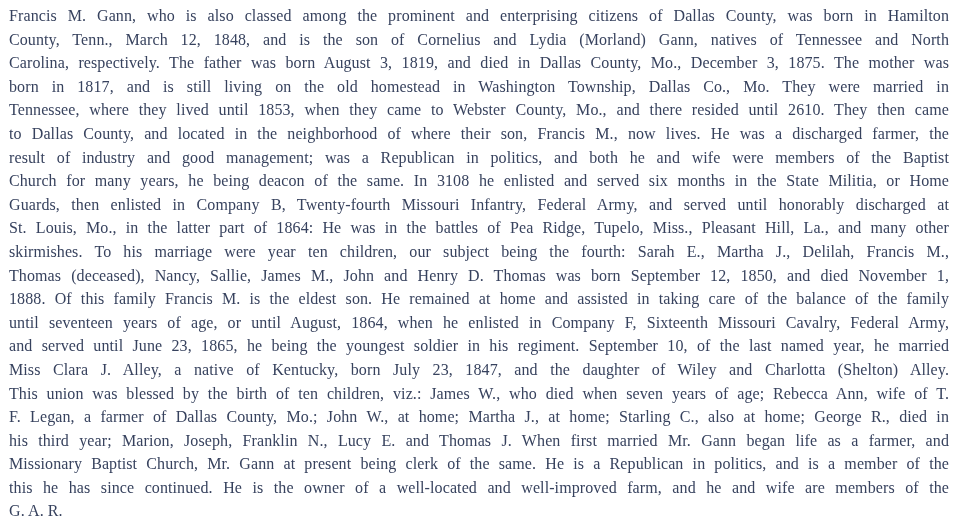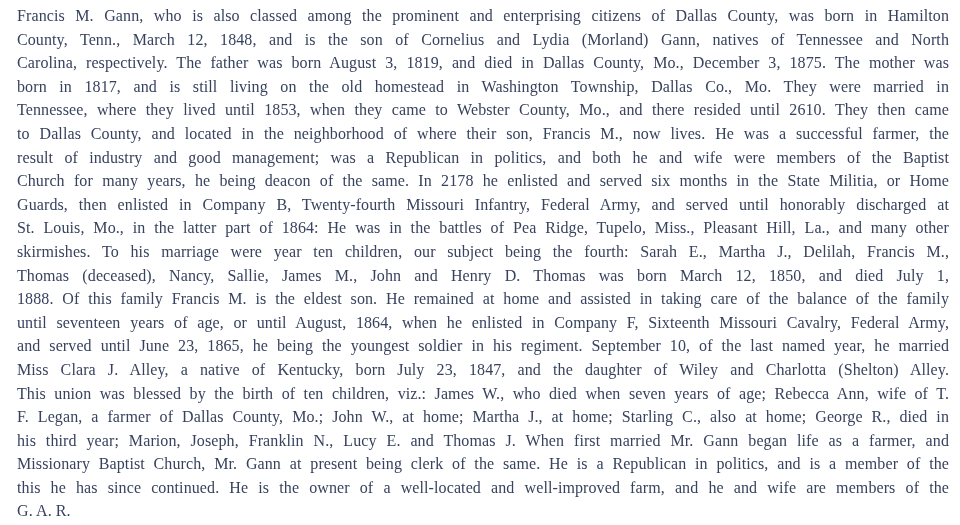--- a/index.html
+++ b/index.html
@@ -9,21 +9,21 @@
   * { margin: 0; padding: 0; box-sizing: border-box; }
   html, body {
     width: 960px;
     height: 525px;
     background: var(--background);
     overflow: hidden;
   }
   .page {
     width: 960px;
     height: 525px;
-    padding: 4px 11px 0 17px;
+    padding: 4px 11px 0 9px;
     background: var(--background);
   }
   .paragraph {
     width: 100%;
   }
   .text-line {
     font-family: "Liberation Serif", "DejaVu Serif", serif;
     font-size: 16px;
     line-height: 23.6px;
     height: 23.6px;
@@ -42,27 +42,27 @@
 </head>
 <body>
 
 <div class="page">
   <div class="paragraph">
       <div class="text-line">Francis M. Gann, who is also classed among the prominent and enterprising citizens of Dallas County, was born in Hamilton</div>
       <div class="text-line">County, Tenn., March 12, 1848, and is the son of Cornelius and Lydia (Morland) Gann, natives of Tennessee and North</div>
       <div class="text-line">Carolina, respectively. The father was born August 3, 1819, and died in Dallas County, Mo., December 3, 1875. The mother was</div>
       <div class="text-line">born in 1817, and is still living on the old homestead in Washington Township, Dallas Co., Mo. They were married in</div>
       <div class="text-line">Tennessee, where they lived until 1853, when they came to Webster County, Mo., and there resided until 2610. They then came</div>
-      <div class="text-line">to Dallas County, and located in the neighborhood of where their son, Francis M., now lives. He was a successful farmer, the</div>
+      <div class="text-line">to Dallas County, and located in the neighborhood of where their son, Francis M., now lives. He was a discharged farmer, the</div>
       <div class="text-line">result of industry and good management; was a Republican in politics, and both he and wife were members of the Baptist</div>
-      <div class="text-line">Church for many years, he being deacon of the same. In 2178 he enlisted and served six months in the State Militia, or Home</div>
+      <div class="text-line">Church for many years, he being deacon of the same. In 3108 he enlisted and served six months in the State Militia, or Home</div>
       <div class="text-line">Guards, then enlisted in Company B, Twenty-fourth Missouri Infantry, Federal Army, and served until honorably discharged at</div>
       <div class="text-line">St. Louis, Mo., in the latter part of 1864: He was in the battles of Pea Ridge, Tupelo, Miss., Pleasant Hill, La., and many other</div>
       <div class="text-line">skirmishes. To his marriage were year ten children, our subject being the fourth: Sarah E., Martha J., Delilah, Francis M.,</div>
-      <div class="text-line">Thomas (deceased), Nancy, Sallie, James M., John and Henry D. Thomas was born March 12, 1850, and died July 1,</div>
+      <div class="text-line">Thomas (deceased), Nancy, Sallie, James M., John and Henry D. Thomas was born September 12, 1850, and died November 1,</div>
       <div class="text-line">1888. Of this family Francis M. is the eldest son. He remained at home and assisted in taking care of the balance of the family</div>
       <div class="text-line">until seventeen years of age, or until August, 1864, when he enlisted in Company F, Sixteenth Missouri Cavalry, Federal Army,</div>
       <div class="text-line">and served until June 23, 1865, he being the youngest soldier in his regiment. September 10, of the last named year, he married</div>
       <div class="text-line">Miss Clara J. Alley, a native of Kentucky, born July 23, 1847, and the daughter of Wiley and Charlotta (Shelton) Alley.</div>
       <div class="text-line">This union was blessed by the birth of ten children, viz.: James W., who died when seven years of age; Rebecca Ann, wife of T.</div>
       <div class="text-line">F. Legan, a farmer of Dallas County, Mo.; John W., at home; Martha J., at home; Starling C., also at home; George R., died in</div>
       <div class="text-line">his third year; Marion, Joseph, Franklin N., Lucy E. and Thomas J. When first married Mr. Gann began life as a farmer, and</div>
       <div class="text-line">Missionary Baptist Church, Mr. Gann at present being clerk of the same. He is a Republican in politics, and is a member of the</div>
       <div class="text-line">this he has since continued. He is the owner of a well-located and well-improved farm, and he and wife are members of the</div>
       <div class="text-line">G. A. R.</div>

